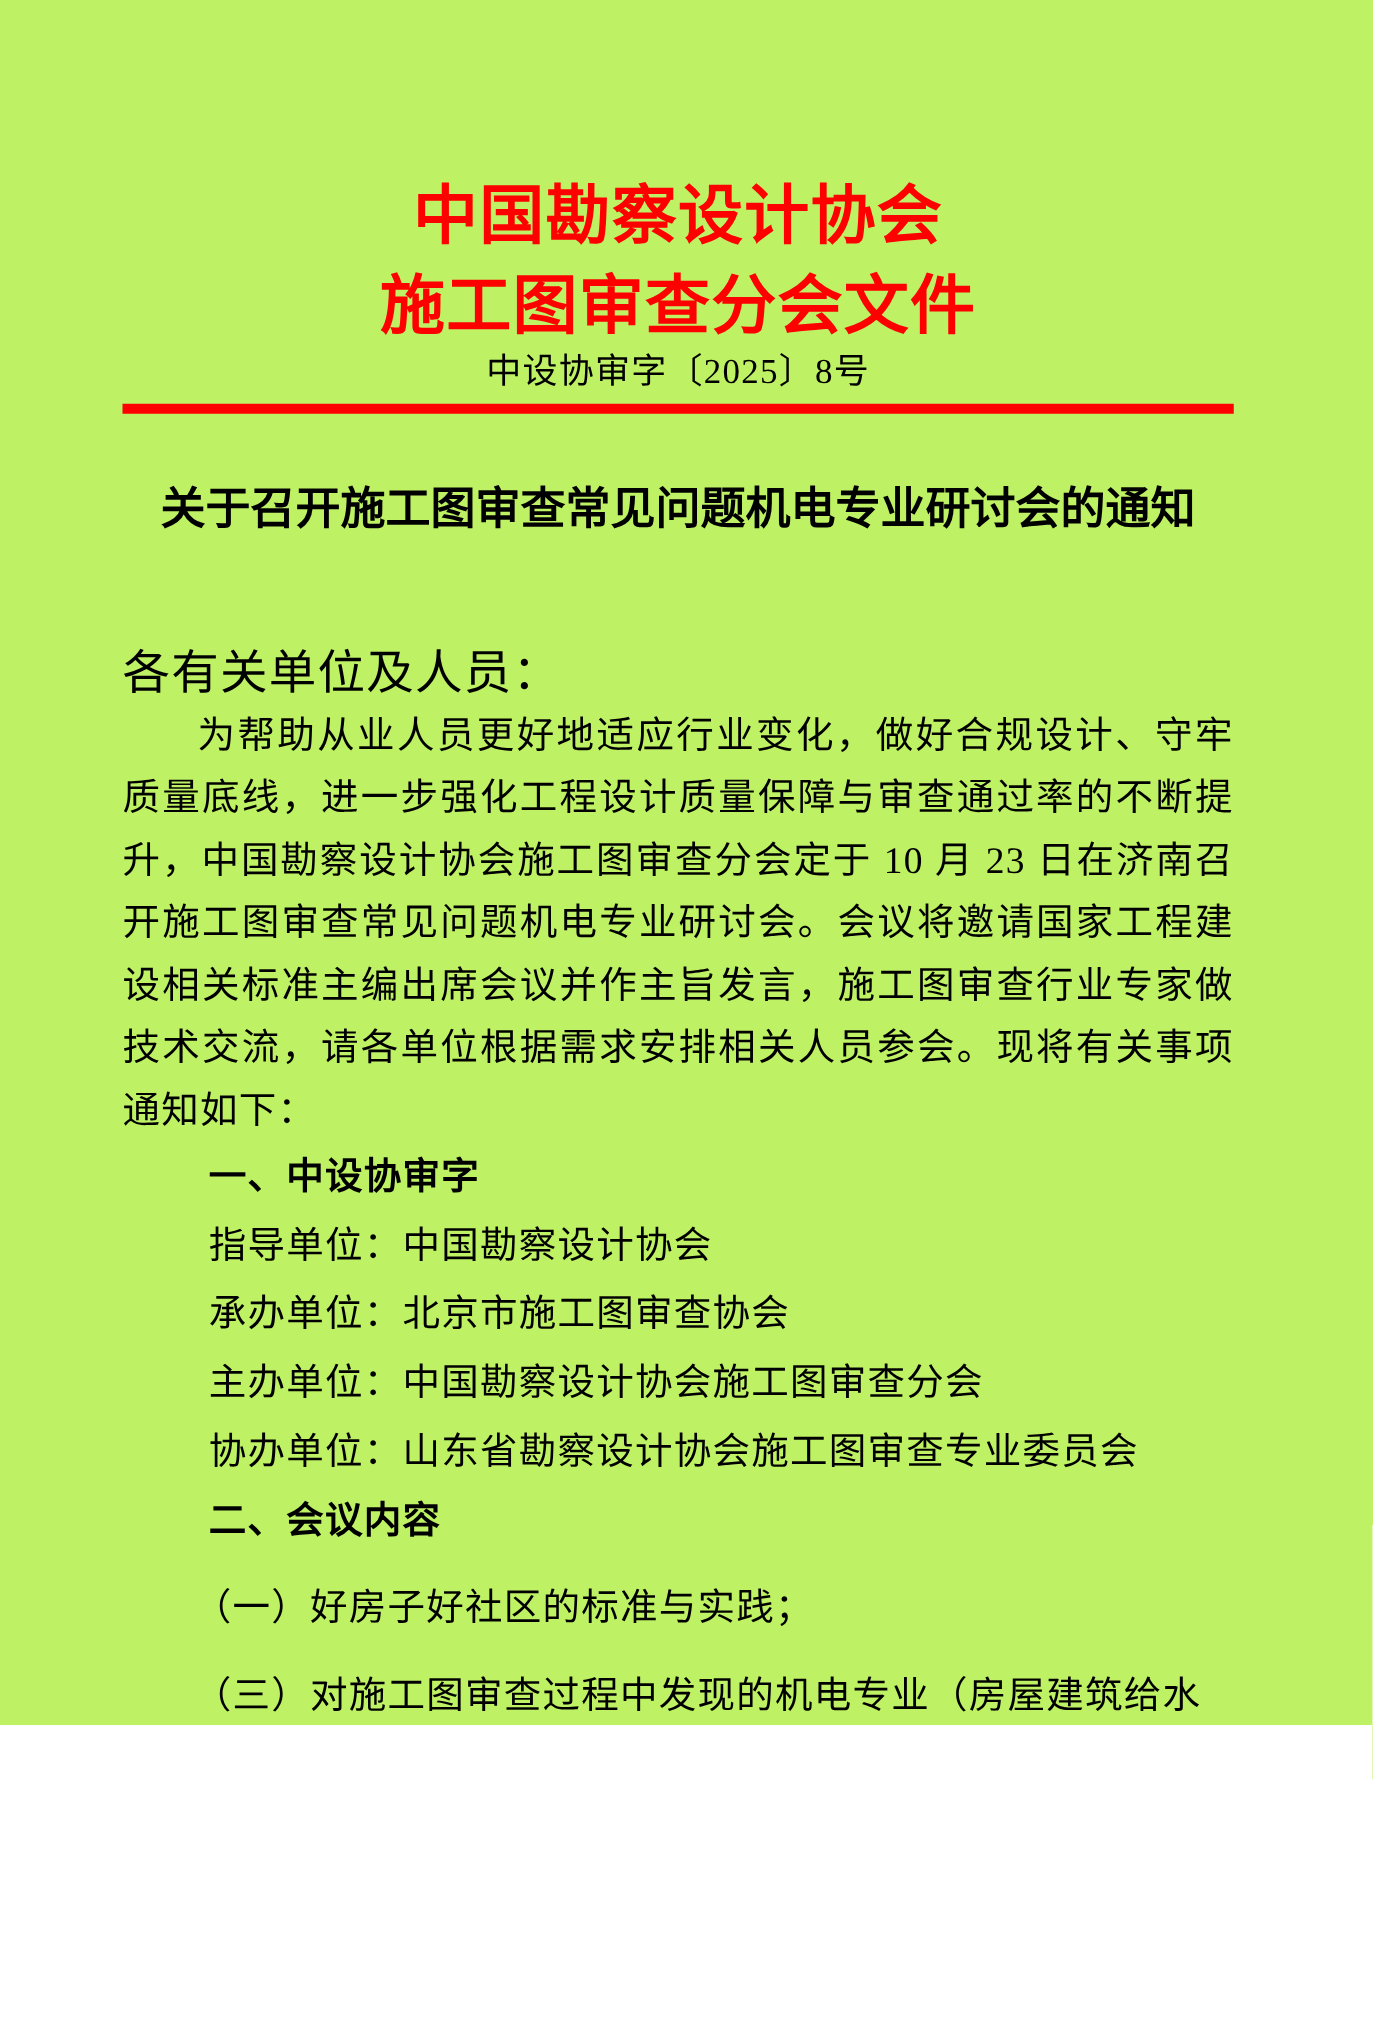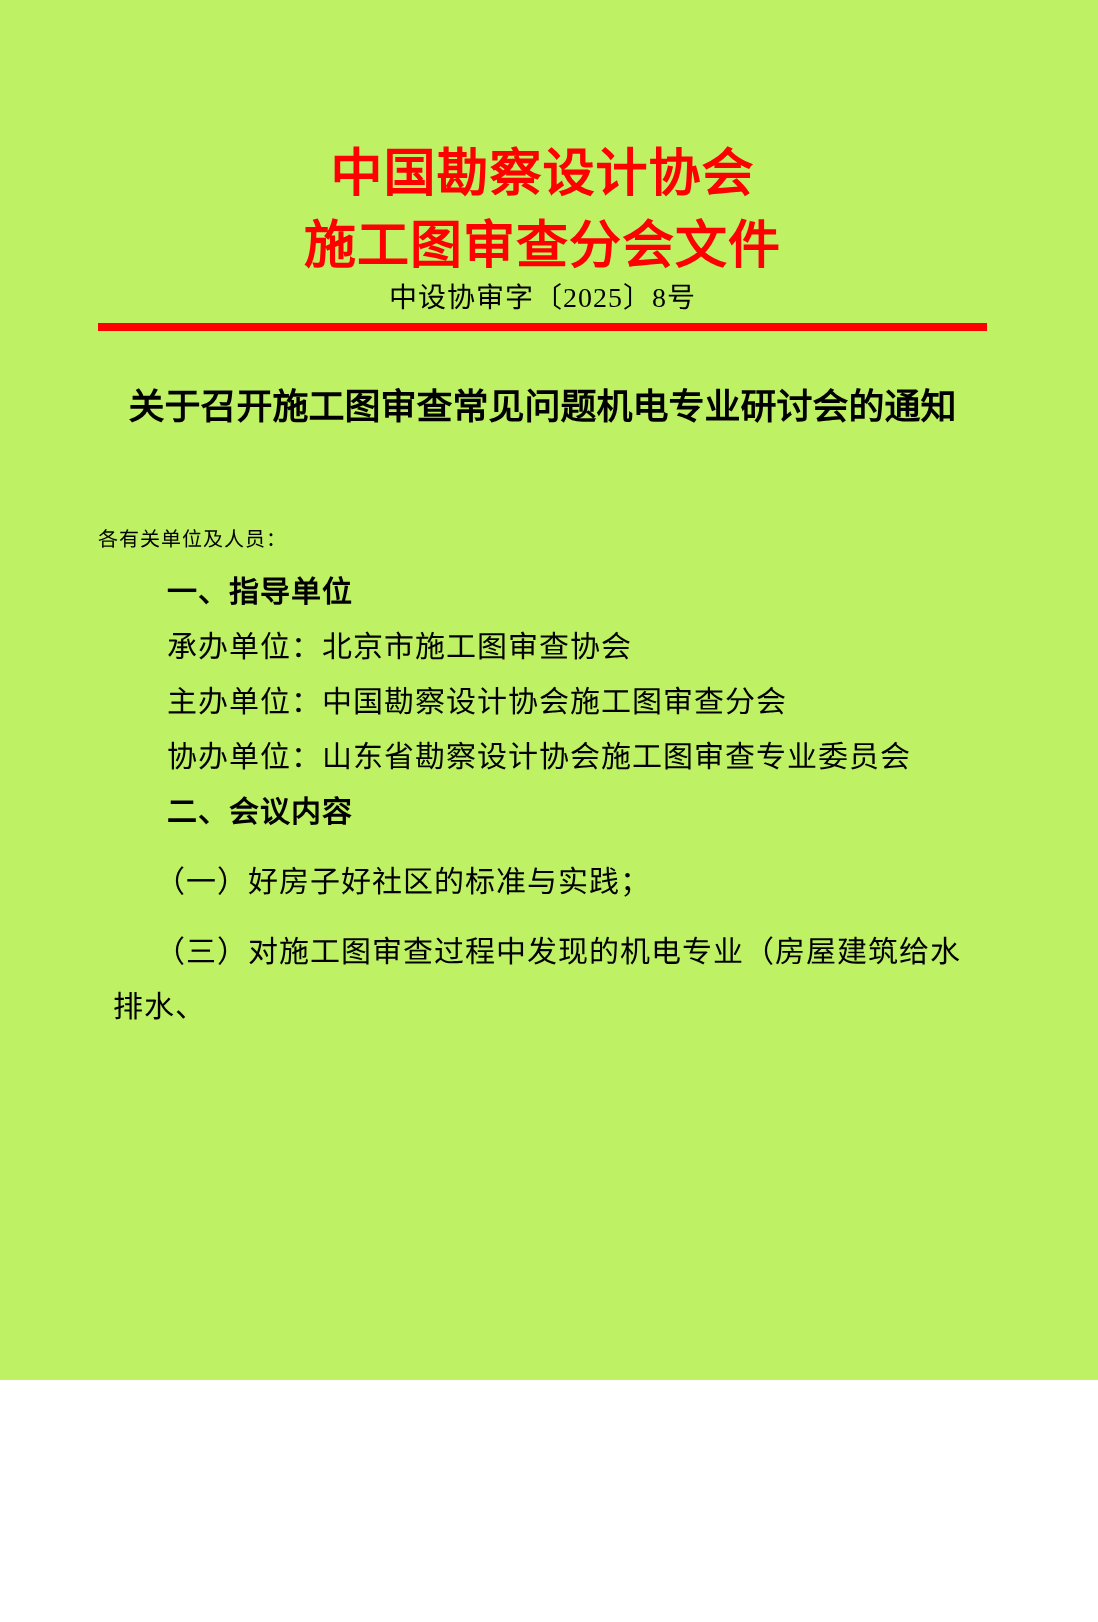--- a/index.html
+++ b/index.html
@@ -49,21 +49,21 @@
     margin: 59px 0 0 0;
     font-size: 36px;
     line-height: 35px;
     font-weight: bold;
     text-align: center;
     color: #000000;
     font-family: "Liberation Serif", "DejaVu Serif", serif;
   }
   .salutation {
     margin: 89px 0 0 0;
-    font-size: 20px;
+    font-size: 38px;
     line-height: 50px;
     letter-spacing: 1px;
   }
   .body-para {
     margin: 0;
     font-size: 30px;
     line-height: 50px;
     letter-spacing: 1px;
     text-align: justify;
     text-indent: 2em;
@@ -115,23 +115,27 @@
     <div class="org-title">施工图审查分会文件</div>
     <div class="doc-number">中设协审字〔2025〕8号</div>
     <div class="red-rule"></div>
   </header>
 
   <main>
     <h1 class="notice-title">关于召开施工图审查常见问题机电专业研讨会的通知</h1>
 
     <p class="salutation">各有关单位及人员：</p>
 
+    <p class="body-para">为帮助从业人员更好地适应行业变化，做好合规设计、守牢质量底线，进一步强化工程设计质量保障与审查通过率的不断提升，中国勘察设计协会施工图审查分会定于 10 月 23 日在济南召开施工图审查常见问题机电专业研讨会。会议将邀请国家工程建设相关标准主编出席会议并作主旨发言，施工图审查行业专家做技术交流，请各单位根据需求安排相关人员参会。现将有关事项通知如下：</p>
 
-    <h2 class="section-heading">一、指导单位</h2>
+    <h2 class="section-heading">一、中设协审字</h2>
 
+    <div class="org-line">
+      <span>指导单位：</span><span>中国勘察设计协会</span>
+    </div>
     <div class="org-line">
       <span>承办单位：</span><span>北京市施工图审查协会</span>
     </div>
     <div class="org-line">
       <span>主办单位：</span><span>中国勘察设计协会施工图审查分会</span>
     </div>
     <div class="org-line">
       <span>协办单位：</span><span>山东省勘察设计协会施工图审查专业委员会</span>
     </div>
 

